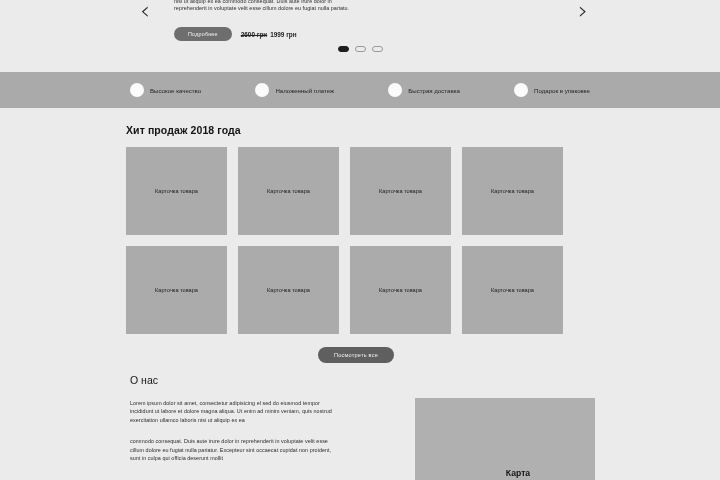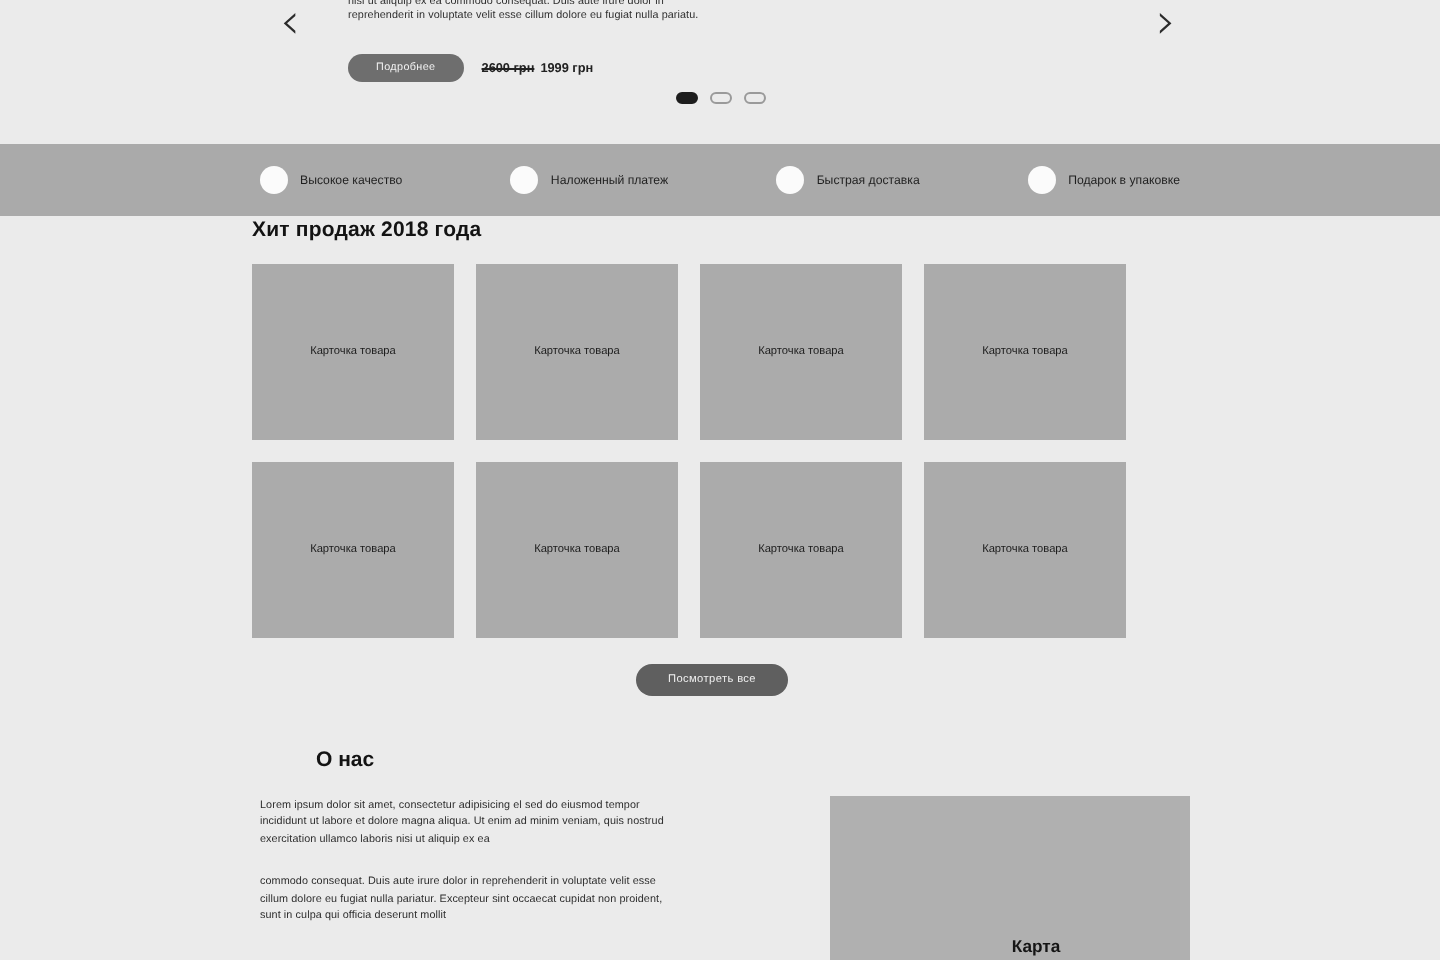--- a/index.html
+++ b/index.html
@@ -47,21 +47,21 @@
   .features {
     position: absolute; left: 0; top: 72px; width: 720px; height: 36px;
     background: #aaaaaa; display: flex; align-items: center;
   }
   .features-inner { width: 460px; margin: 0 auto; display: flex; align-items: center; justify-content: space-between; }
   .feature { display: flex; align-items: center; gap: 6px; }
   .feature-bullet { width: 14px; height: 14px; border-radius: 50%; background: #fbfbfb; flex: none; }
   .feature-label { font-size: 6.1px; color: #1f1f1f; white-space: nowrap; }
 
   
-  .hits { position: absolute; left: 0; top: 93px; width: 712px; }
+  .hits { position: absolute; left: 0; top: 108px; width: 712px; }
   .container { width: 460px; margin: 0 auto; position: relative; }
 
   .section-title {
     font-size: 10.5px; font-weight: bold; color: #131313; letter-spacing: .1px;
     padding-top: 16px; padding-bottom: 0px;
   }
 
   .card-grid { margin-top: 11px; display: flex; flex-wrap: wrap; gap: 11px; }
   .card {
     width: 101px; height: 88px; background: #ababab;
@@ -74,21 +74,21 @@
   .btn-see-all {
     background: #5f5f5f; color: #f0f0f0; border: none; border-radius: 9px;
     font-size: 5.6px; padding: 5px 16px; letter-spacing: .2px;
     font-family: "Liberation Sans", sans-serif; cursor: pointer;
   }
 
   
   .about { position: absolute; left: 0; top: 368px; width: 720px; }
   .about-row { display: flex; gap: 0; align-items: flex-start; }
   .about-left { width: 212px; padding-top: 6px; }
-  .about-title { font-size: 10.5px; font-weight: bold; color: #131313; margin-left: 28px; }
+  .about-title { font-size: 10.5px; font-weight: normal; color: #131313; }
   .about-para {
     font-size: 5.4px; line-height: 8.4px; color: #2d2d2d; margin-top: 13px; letter-spacing: .05px;
   }
   .about-right { position: absolute; left: 285px; top: 30px; }
   .map-block {
     width: 180px; height: 88px; background: #b0b0b0;
     display: flex; align-items: flex-end; justify-content: center;
     padding-bottom: 8px;
   }
   .map-label { font-size: 8.6px; font-weight: bold; color: #151515; padding-left: 26px; }

